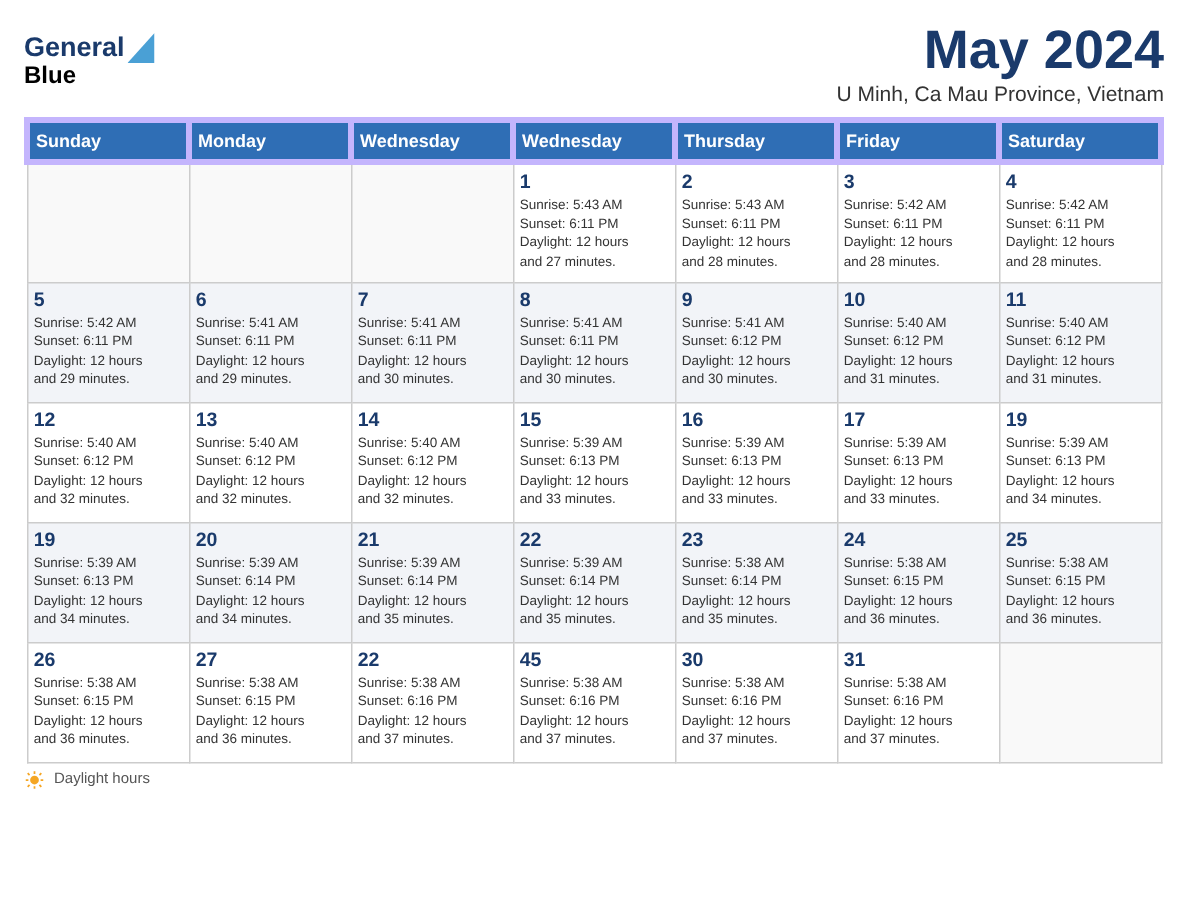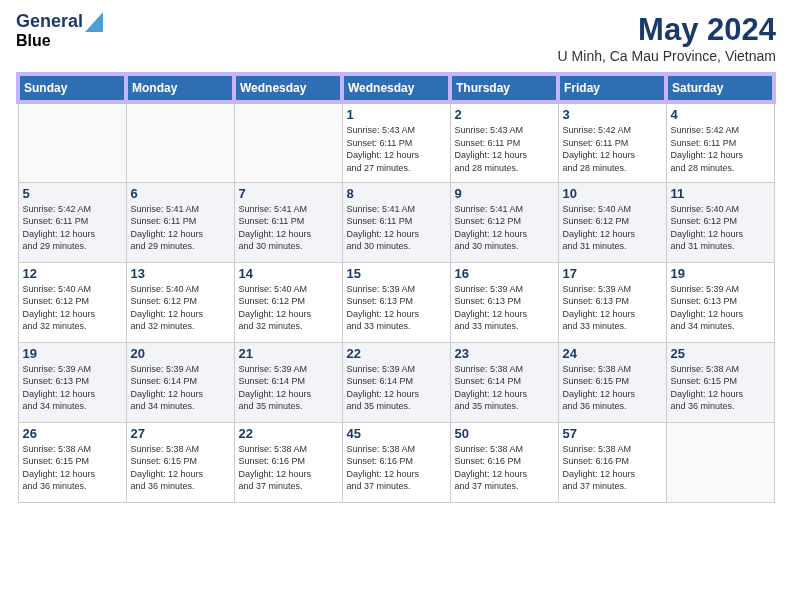--- a/index.html
+++ b/index.html
@@ -10,39 +10,39 @@
       height: 612px;
       overflow: hidden;
     }
     .page {
       width: 792px;
       padding: 12px 16px;
     }
     .header {
       display: flex;
       justify-content: space-between;
-      align-items: flex-start;
+      align-items: center;
       margin-bottom: 8px;
     }
     .logo {
       display: flex;
       flex-direction: column;
       align-items: flex-start;
     }
     .logo-text {
       font-size: 18px;
       font-weight: bold;
       color: #1a3a6b;
       line-height: 1.1;
     }
     .title-block {
       text-align: right;
     }
     .month-title {
-      font-size: 31px;
+      font-size: 36px;
       font-weight: bold;
       color: #1a3a6b;
     }
     .location {
       font-size: 14px;
       color: #333;
     }
     table {
       width: 100%;
       border-collapse: collapse;
@@ -339,31 +339,45 @@
 and 37 minutes.</div>
           </td>
           <td>
             <span class="day-num">45</span>
             <div class="day-info" style="white-space: pre-line;">Sunrise: 5:38 AM
 Sunset: 6:16 PM
 Daylight: 12 hours
 and 37 minutes.</div>
           </td>
           <td>
-            <span class="day-num">50</span>
+            <span class="day-num">30</span>
             <div class="day-info" style="white-space: pre-line;">Sunrise: 5:38 AM
 Sunset: 6:16 PM
 Daylight: 12 hours
 and 37 minutes.</div>
           </td>
           <td>
-            <span class="day-num">57</span>
+            <span class="day-num">31</span>
             <div class="day-info" style="white-space: pre-line;">Sunrise: 5:38 AM
 Sunset: 6:16 PM
 Daylight: 12 hours
 and 37 minutes.</div>
           </td>
           <td class="empty-cell"></td>
         </tr>
       </tbody>
   </table>
 
+  <div class="footer">
+    <svg class="sun-icon" viewBox="0 0 24 24">
+      <circle cx="12" cy="12" r="5" fill="#f5a623"></circle>
+      <line x1="12" y1="2" x2="12" y2="5" stroke="#f5a623" stroke-width="2"></line>
+      <line x1="12" y1="19" x2="12" y2="22" stroke="#f5a623" stroke-width="2"></line>
+      <line x1="2" y1="12" x2="5" y2="12" stroke="#f5a623" stroke-width="2"></line>
+      <line x1="19" y1="12" x2="22" y2="12" stroke="#f5a623" stroke-width="2"></line>
+      <line x1="4.22" y1="4.22" x2="6.34" y2="6.34" stroke="#f5a623" stroke-width="2"></line>
+      <line x1="17.66" y1="17.66" x2="19.78" y2="19.78" stroke="#f5a623" stroke-width="2"></line>
+      <line x1="19.78" y1="4.22" x2="17.66" y2="6.34" stroke="#f5a623" stroke-width="2"></line>
+      <line x1="6.34" y1="17.66" x2="4.22" y2="19.78" stroke="#f5a623" stroke-width="2"></line>
+    </svg>
+    <span>Daylight hours</span>
+  </div>
 </div>
 
 </body></html>

